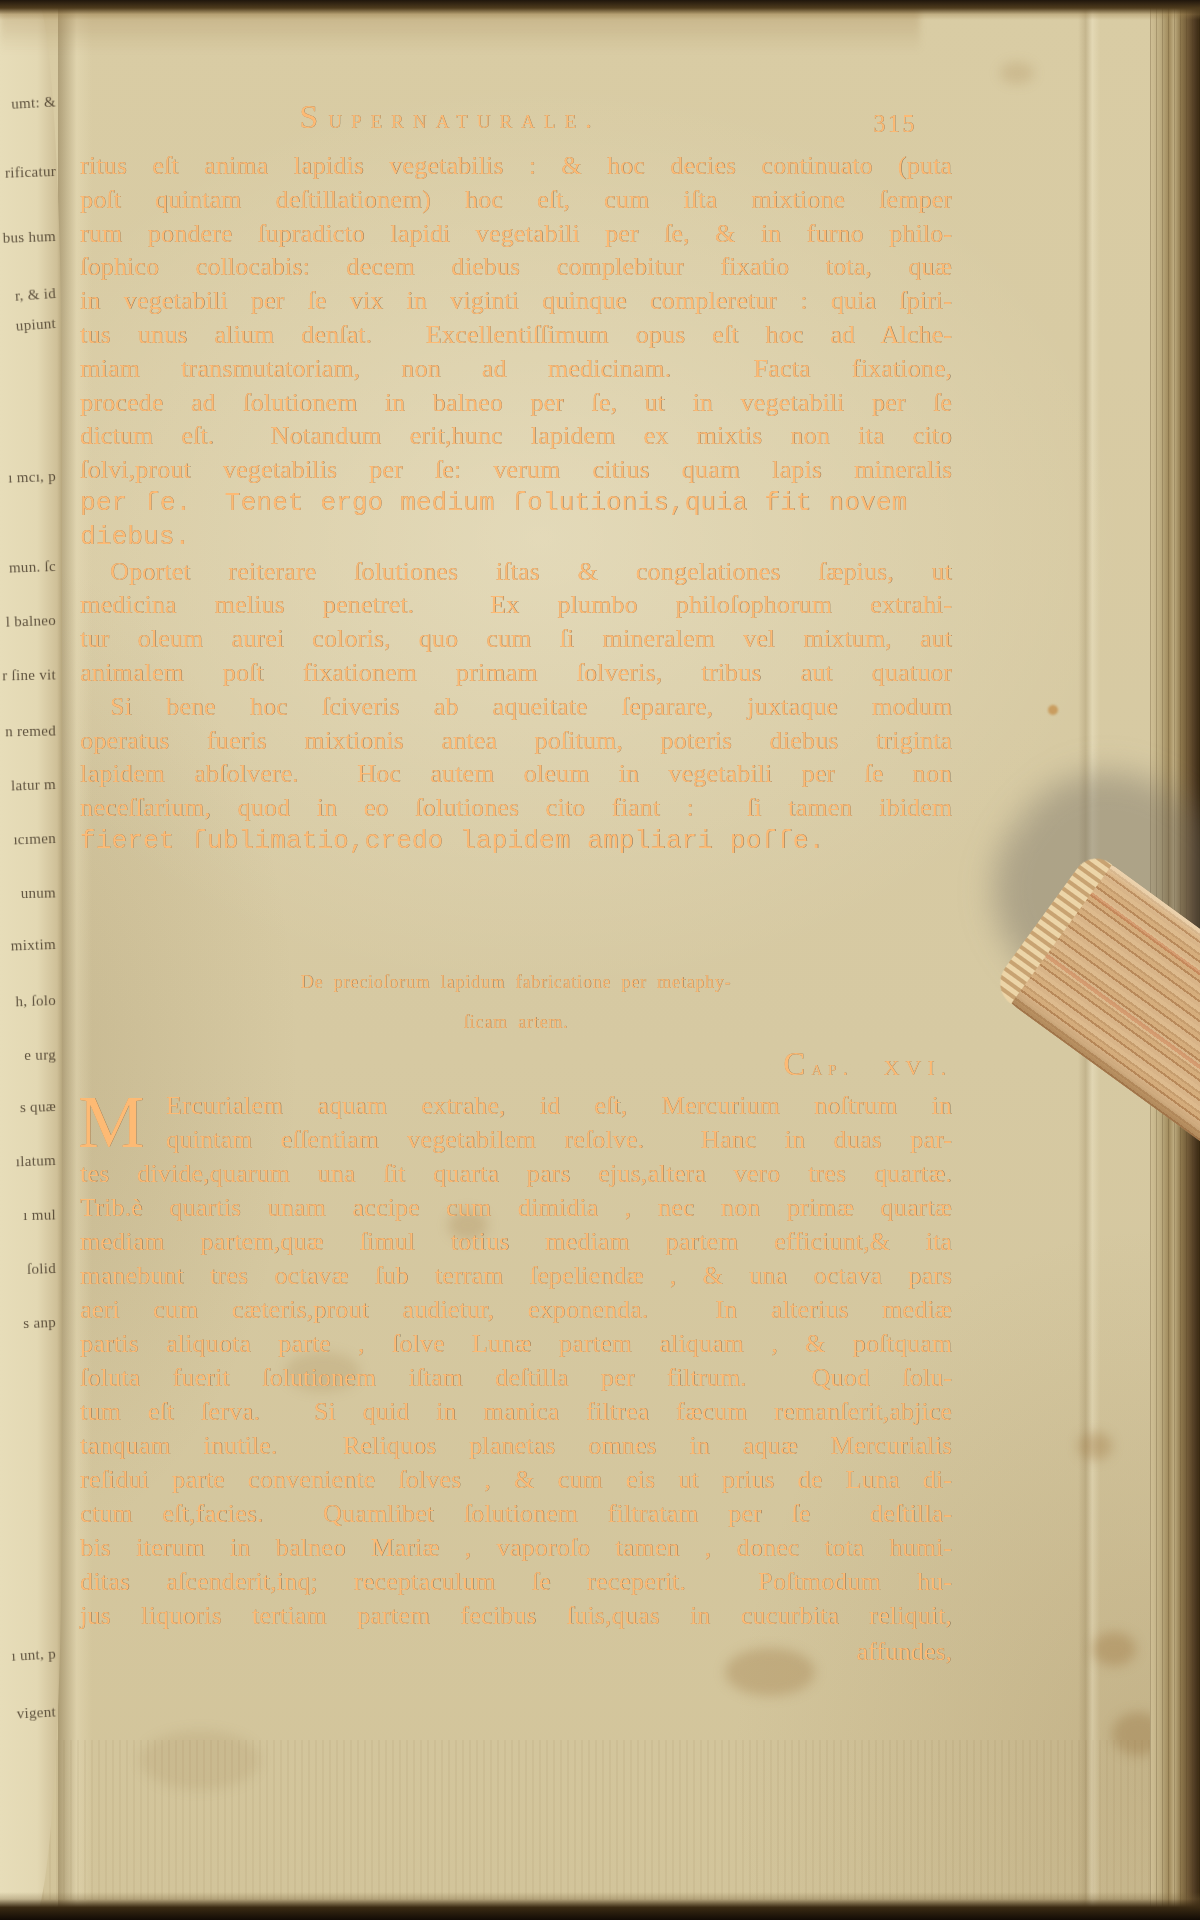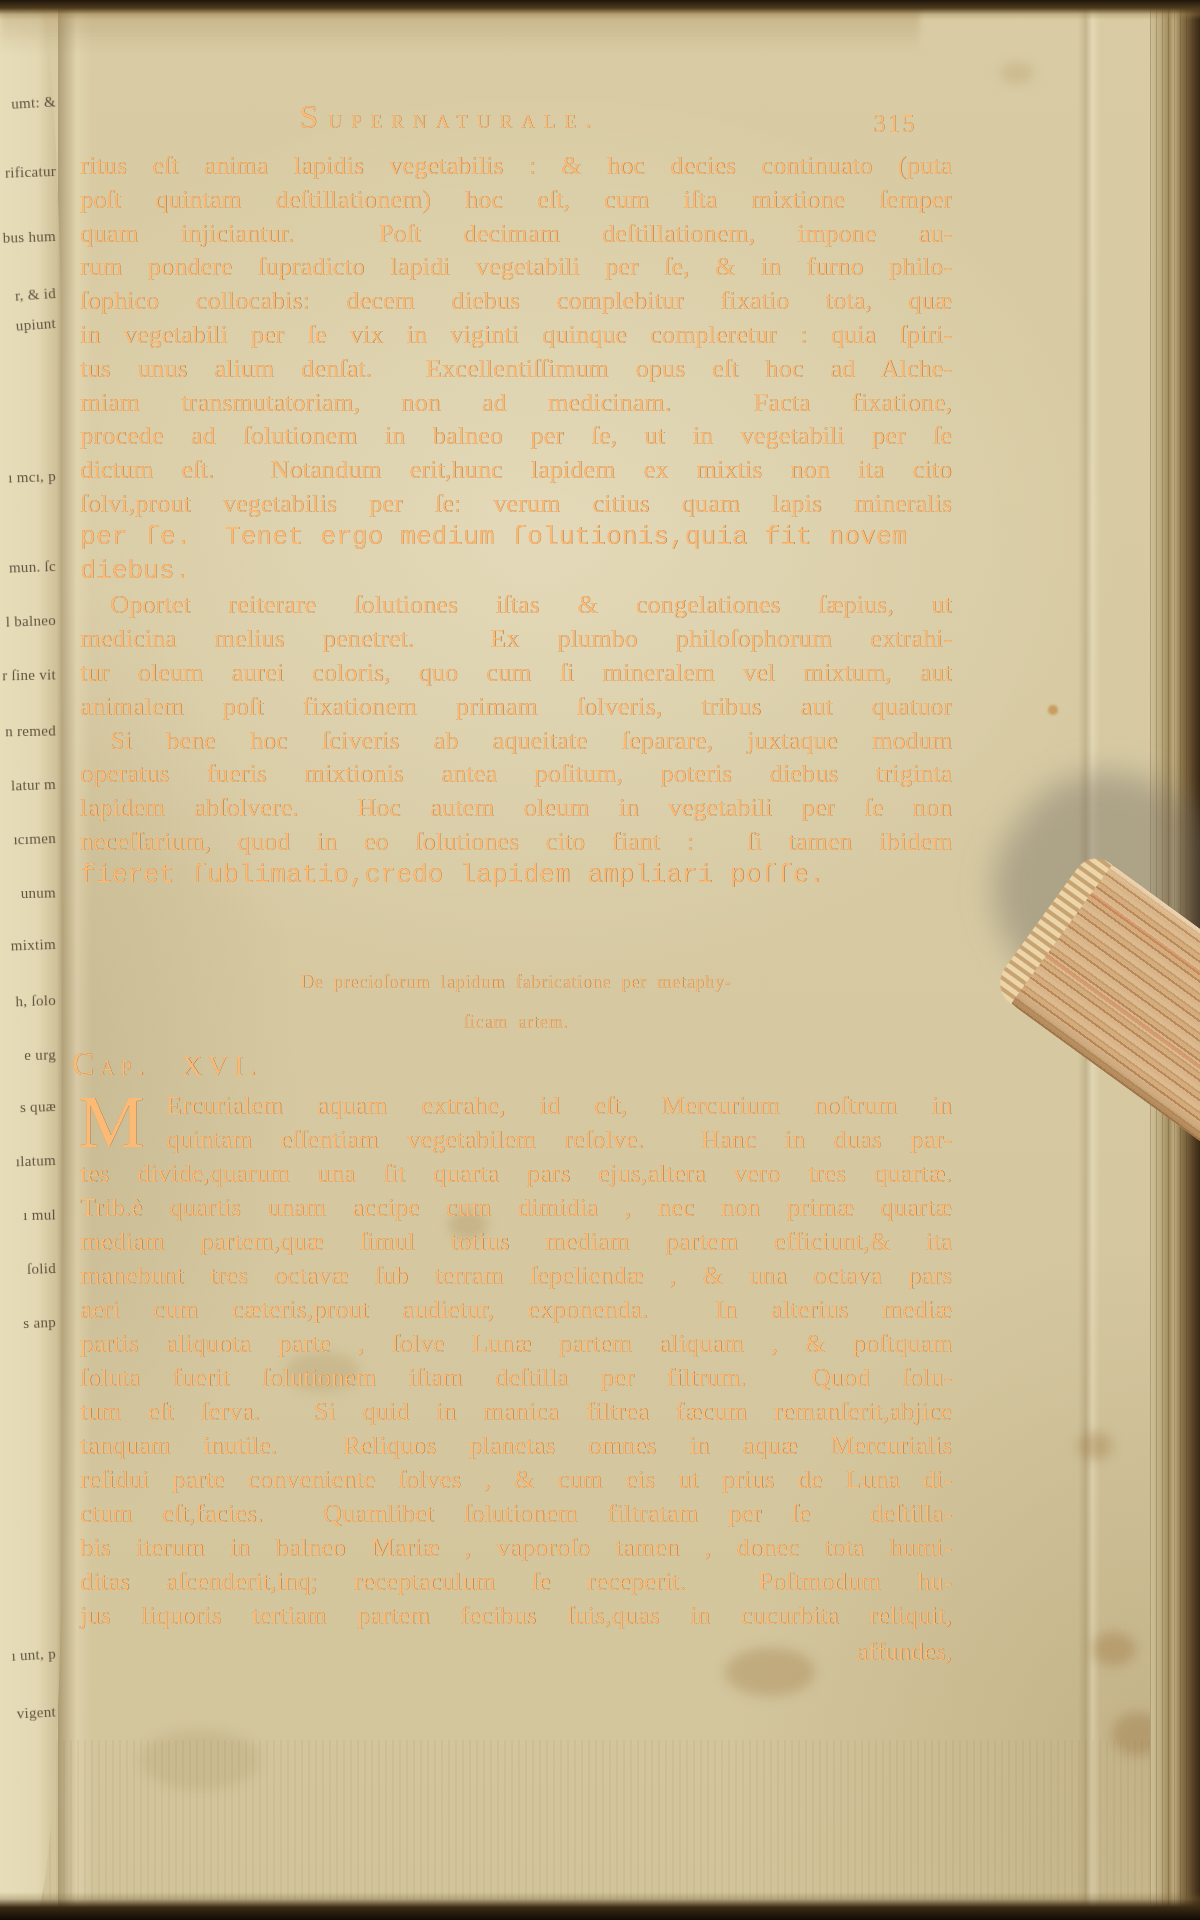--- a/index.html
+++ b/index.html
@@ -74,22 +74,22 @@
     letter-spacing:.15px;word-spacing:1px;}
   .line{white-space:pre-wrap;text-align:justify;text-align-last:justify;}
   .line.end{text-align:left;text-align-last:left;font-family:Liberation Mono, monospace;}
   .line.indent{text-indent:30px;}
 
   .body-block{top:142px;margin-top:7px;}
   .chapter-block{top:1089px;line-height:34px;}
 
   .section-heading{position:absolute;left:80px;top:962px;width:872px;text-align:center;
     font-size:18px;line-height:40px;letter-spacing:.8px;word-spacing:5px;}
-  .chapter-heading{position:absolute;left:72px;top:1046px;width:872px;text-align:left;
-    font-variant:small-caps;font-size:28px;letter-spacing:6px;word-spacing:18px;}
+  .chapter-heading{position:absolute;left:80px;top:1046px;width:872px;text-align:right;
+    font-variant:small-caps;font-size:22px;letter-spacing:6px;word-spacing:18px;}
   .chapter-heading::first-letter{font-size:33px;}
 
   .drop-cap{float:left;width:82px;height:66px;font-size:75px;line-height:62px;
     margin:2px 6px 0 -2px;text-align:left;}
 
   .catchword{position:absolute;left:80px;top:1637px;width:872px;text-align:right;
     font-size:26px;}
 </style>
 </head>
 <body>
@@ -135,21 +135,20 @@
   <div class="stain" style="left:1092px;top:1632px;width:44px;height:34px;background:rgba(148,106,50,.32);"></div>
   <div class="stain" style="left:1112px;top:1712px;width:52px;height:44px;background:rgba(140,100,48,.30);"></div>
   <div class="stain" style="left:140px;top:1730px;width:120px;height:60px;background:rgba(140,105,55,.12);"></div>
 
   <div class="header-title ink">Supernaturale.</div>
   <div class="page-number ink">315</div>
 
   <div class="textblock body-block ink">
       <div class="line">ritus eſt anima lapidis vegetabilis : &amp; hoc decies continuato (puta</div>
       <div class="line">poſt quintam deſtillationem) hoc eſt, cum iſta mixtione ſemper</div>
-      <div class="line">quam injiciantur.  Poſt decimam deſtillationem, impone au-</div>
       <div class="line">rum pondere ſupradicto lapidi vegetabili per ſe, &amp; in furno philo-</div>
       <div class="line">ſophico collocabis: decem diebus complebitur fixatio tota, quæ</div>
       <div class="line">in vegetabili per ſe vix in viginti quinque compleretur : quia ſpiri-</div>
       <div class="line">tus unus alium denſat.  Excellentiſſimum opus eſt hoc ad Alche-</div>
       <div class="line">miam transmutatoriam, non ad medicinam.  Facta fixatione,</div>
       <div class="line">procede ad ſolutionem in balneo per ſe, ut in vegetabili per ſe</div>
       <div class="line">dictum eſt.  Notandum erit,hunc lapidem ex mixtis non ita cito</div>
       <div class="line">ſolvi,prout vegetabilis per ſe: verum citius quam lapis mineralis</div>
       <div class="line end">per ſe.  Tenet ergo medium ſolutionis,quia fit novem diebus.</div>
       <div class="line indent">Oportet reiterare ſolutiones iſtas &amp; congelationes ſæpius, ut</div>

